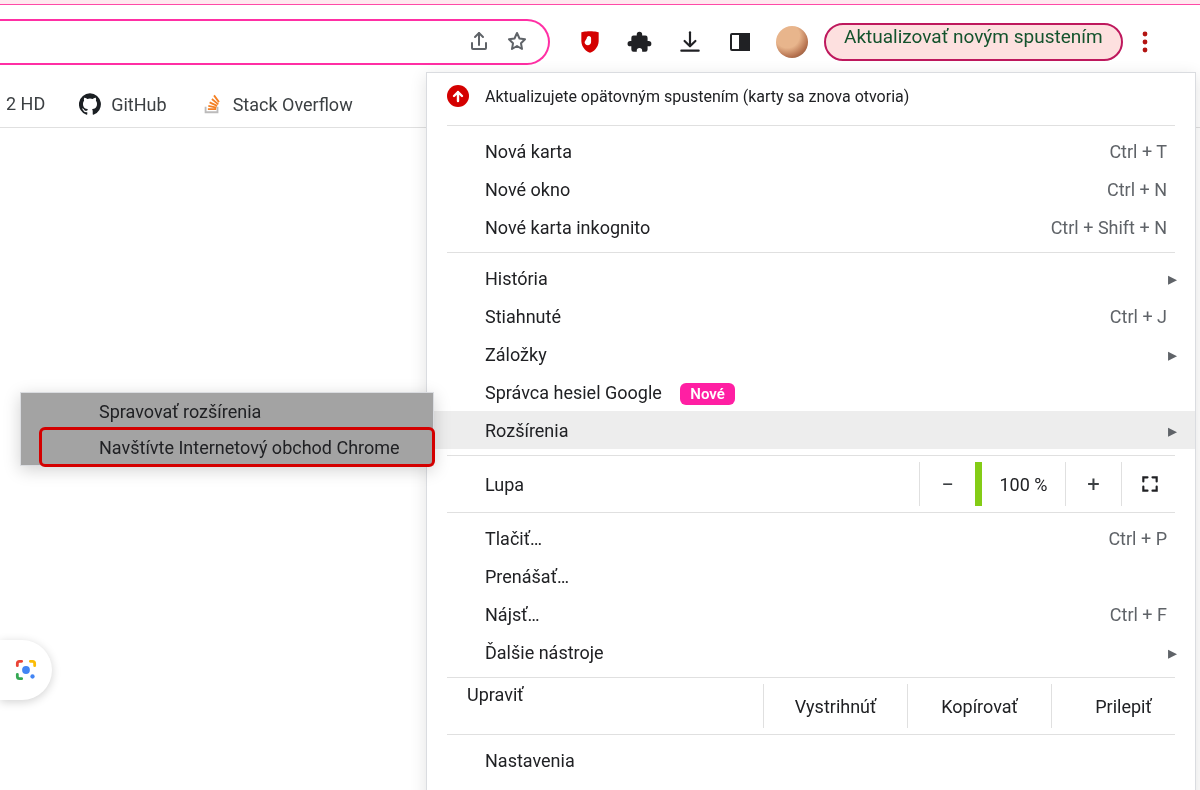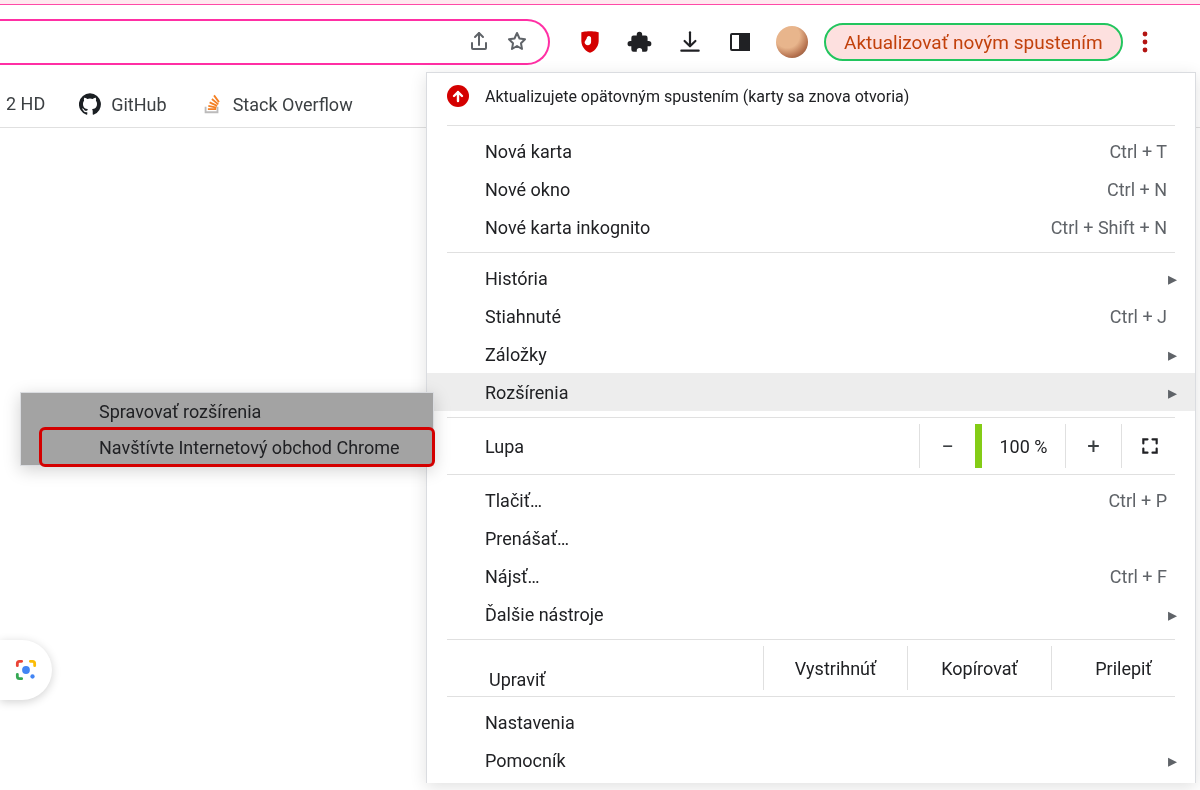--- a/index.html
+++ b/index.html
@@ -69,26 +69,26 @@
     width: 32px; height: 32px;
     border-radius: 50%;
     background: radial-gradient(circle at 35% 30%, #e8b58c 0 40%, #b5714e 70%, #6d4a33 100%);
     cursor: pointer;
   }
 
   .update-pill {
     margin-left: 16px;
     height: 38px;
     padding: 0 18px;
-    border: 2px solid #22c55e;
+    border: 2px solid #be185d;
     border-radius: 20px;
     background: #fde0df;
-    color: #c2410c;
+    color: #14532d;
     font-size: 19px;
-    display: flex; align-items: center;
+    display: flex; 
     cursor: pointer;
   }
   .menu-dots {
     margin-left: 10px;
     width: 24px; height: 38px;
     display: flex; align-items: center; justify-content: center;
     color: #b31412;
     cursor: pointer;
   }
 
@@ -161,21 +161,21 @@
     display:flex; align-items:center; justify-content:center;
     cursor:pointer; font-size:22px; color:#3c4043;
   }
   .zoom-val { width:90px; text-align:center; border-left:7px solid #84cc16; height:44px; display:flex; align-items:center; justify-content:center;}
   .zoom-fs {
     width:56px; height:44px; border-left:1px solid #e0e0e0;
     display:flex; align-items:center; justify-content:center; cursor:pointer;
   }
 
   
-  .edit-row { display:flex; align-items:flex-end; min-height:44px; padding-left:62px; }
+  .edit-row { display:flex; align-items:flex-start; min-height:44px; padding-left:40px; }
   .edit-row .label { flex:1; }
   .edit-btn {
     width: 144px; height:44px;
     border-left:1px solid #e0e0e0;
     display:flex; align-items:center; justify-content:center;
     cursor:pointer;
   }
 
   
   .submenu {
@@ -328,20 +328,26 @@
     <span class="label">História</span>
     <span class="arrow">▸</span>
   </div>
   <div class="menu-row">
     <span class="label">Stiahnuté</span>
     <span class="shortcut">Ctrl + J</span>
   </div>
   <div class="menu-row">
     <span class="label">Záložky</span>
     <span class="arrow">▸</span>
+  </div>
+  <div class="menu-row">
+    <span class="label">
+      <span>Správca hesiel Google</span>
+      <span class="badge-new">Nové</span>
+    </span>
   </div>
   <div class="menu-row highlight">
     <span class="label">Rozšírenia</span>
     <span class="arrow">▸</span>
   </div>
   <div class="menu-sep"></div>
 
   <div class="zoom-row">
     <span class="label">Lupa</span>
     <div class="zoom-ctrls">

